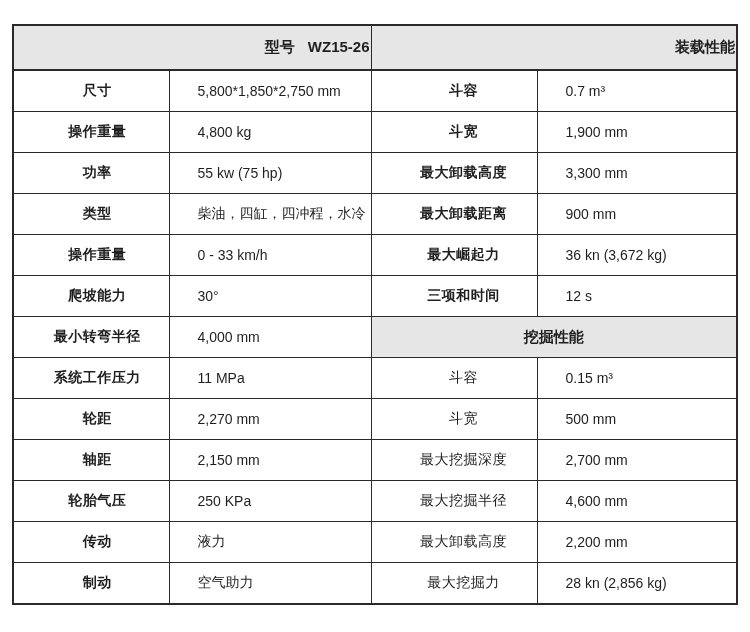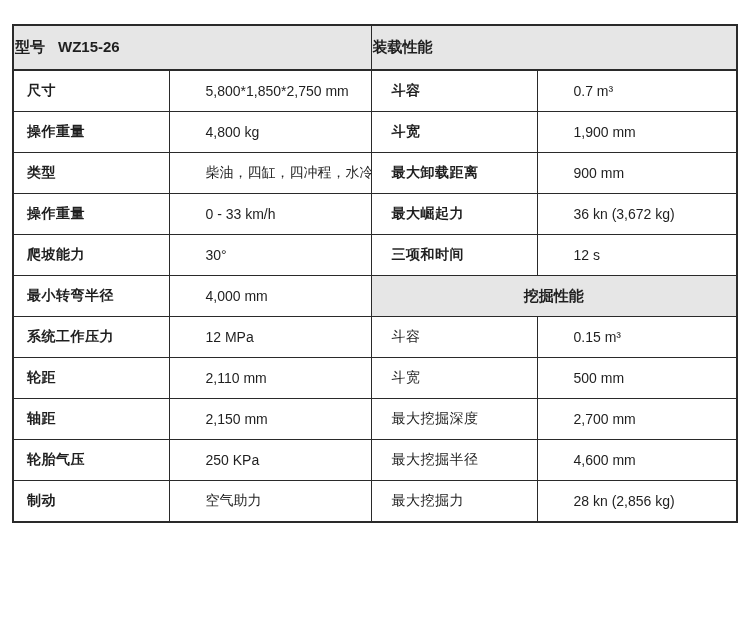--- a/index.html
+++ b/index.html
@@ -32,38 +32,39 @@
     height: 38px;
     vertical-align: middle;
     white-space: nowrap;
     overflow: hidden;
   }
   tr.head td {
     height: 41px;
     background: #e6e6e6;
     font-weight: bold;
     font-size: 15px;
-    text-align: left;
+    text-align: right;
     border-bottom: 2px solid #2a2a2a;
   }
   td.sec-head {
     background: #e6e6e6;
     font-weight: bold;
     font-size: 15px;
     text-align: center;
     margin-top: 18px;
   }
   td.lbl {
     font-weight: bold;
     padding-left: 13px;
     letter-spacing: 0.5px;
+    text-align: center;
   }
   td.lbl.rt { padding-left: 20px; }
   td.lbl.normal { font-weight: 400; }
-  td.val { padding-left: 36px; font-weight: 400; }
+  td.val { padding-left: 28px; font-weight: 400; }
   td.c3 { border-left: 2px solid #2a2a2a; }
   .model-wrap {
     display: inline-flex;
     align-items: baseline;
     gap: 13px;
   }
 </style>
 </head>
 <body>
 
@@ -92,20 +93,26 @@
         <td class="lbl rt c3">斗容</td>
         <td class="val">0.7 m³</td>
       </tr>
       <tr>
         <td class="lbl">操作重量</td>
         <td class="val">4,800 kg</td>
         <td class="lbl rt c3">斗宽</td>
         <td class="val">1,900 mm</td>
       </tr>
       <tr>
+        <td class="lbl">功率</td>
+        <td class="val">55 kw (75 hp)</td>
+        <td class="lbl rt c3">最大卸载高度</td>
+        <td class="val">3,300 mm</td>
+      </tr>
+      <tr>
         <td class="lbl">类型</td>
         <td class="val">柴油，四缸，四冲程，水冷</td>
         <td class="lbl rt c3">最大卸载距离</td>
         <td class="val">900 mm</td>
       </tr>
       <tr>
         <td class="lbl">操作重量</td>
         <td class="val">0 - 33 km/h</td>
         <td class="lbl rt c3">最大崛起力</td>
         <td class="val">36 kn (3,672 kg)</td>
@@ -118,43 +125,49 @@
       </tr>
 
       <tr>
         <td class="lbl">最小转弯半径</td>
         <td class="val">4,000 mm</td>
         <td colspan="2" class="sec-head c3">挖掘性能</td>
       </tr>
 
       <tr>
         <td class="lbl">系统工作压力</td>
-        <td class="val">12 MPa</td>
+        <td class="val">11 MPa</td>
         <td class="lbl rt c3 normal">斗容</td>
         <td class="val">0.15 m³</td>
       </tr>
       <tr>
         <td class="lbl">轮距</td>
-        <td class="val">2,110 mm</td>
+        <td class="val">2,270 mm</td>
         <td class="lbl rt c3 normal">斗宽</td>
         <td class="val">500 mm</td>
       </tr>
       <tr>
         <td class="lbl">轴距</td>
         <td class="val">2,150 mm</td>
         <td class="lbl rt c3 normal">最大挖掘深度</td>
         <td class="val">2,700 mm</td>
       </tr>
       <tr>
         <td class="lbl">轮胎气压</td>
         <td class="val">250 KPa</td>
         <td class="lbl rt c3 normal">最大挖掘半径</td>
         <td class="val">4,600 mm</td>
       </tr>
       <tr>
+        <td class="lbl">传动</td>
+        <td class="val">液力</td>
+        <td class="lbl rt c3 normal">最大卸载高度</td>
+        <td class="val">2,200 mm</td>
+      </tr>
+      <tr>
         <td class="lbl">制动</td>
         <td class="val">空气助力</td>
         <td class="lbl rt c3 normal">最大挖掘力</td>
         <td class="val">28 kn (2,856 kg)</td>
       </tr>
     </tbody>
   </table>
 </div>
 
 </body></html>

